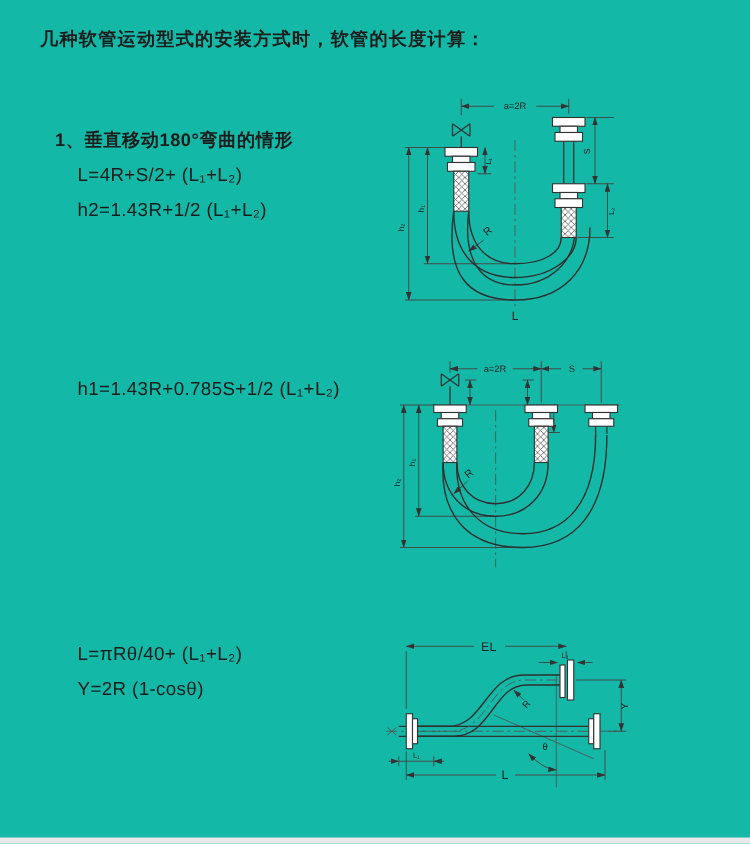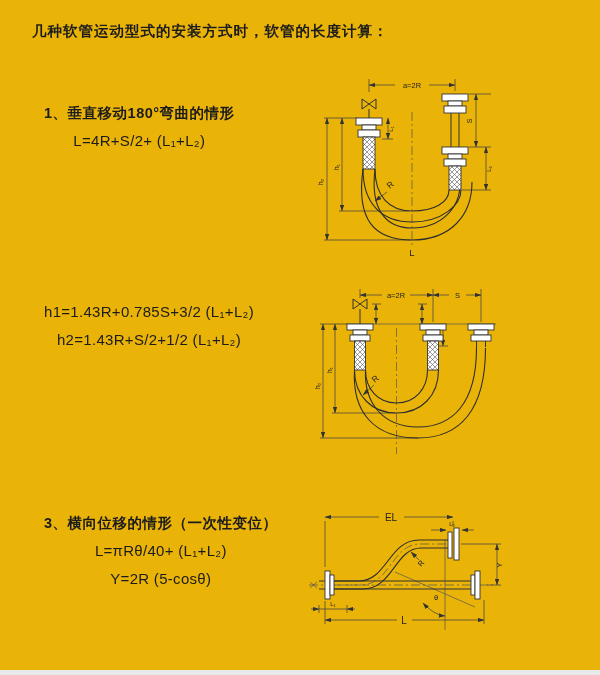--- a/index.html
+++ b/index.html
@@ -1,26 +1,26 @@
 <!DOCTYPE html>
 <html><head>
 <meta charset="utf-8">
 <style>
   html,body{margin:0;padding:0;background:#fff;}
   .page{
-    position:relative;width:600px;height:675px;background:#eab308;
+    position:relative;width:600px;height:675px;background:#14b8a6;
     font-family:"Liberation Sans",sans-serif;color:#1c1c1c;overflow:hidden;
   }
   .doc-title{
     position:absolute;left:32px;top:22px;font-size:14.5px;font-weight:bold;
     letter-spacing:1px;white-space:nowrap;
   }
-  .sec{position:absolute;left:44px;text-align:center;}
+  .sec{position:absolute;left:44px;}
   .sec-head{font-size:14.5px;font-weight:bold;letter-spacing:0.5px;line-height:27px;white-space:nowrap;}
-  .formula{font-size:15px;line-height:27.5px;letter-spacing:0.3px;white-space:nowrap;}
+  .formula{font-size:15px;line-height:27.5px;margin-left:18px;letter-spacing:0.3px;white-space:nowrap;}
   .sec1{top:100px;} .sec2{top:298px;} .sec3{top:510px;}
   .diag{position:absolute;}
   .d1{left:312px;top:72px;width:268px;height:188px;}
   .d2{left:310px;top:282px;width:268px;height:182px;}
   .d3{left:303px;top:503px;width:300px;height:162px;}
   svg{display:block;}
   svg text{fill:#222;font-family:"Liberation Sans",sans-serif;}
   .dim{stroke:#444;stroke-width:0.75;fill:none;}
   .thin{stroke:#555;stroke-width:0.7;fill:none;}
   .cl{stroke:#555;stroke-width:0.7;fill:none;stroke-dasharray:9 3 2 3;}
@@ -32,31 +32,30 @@
 </head>
 <body>
 
 <div class="page">
 
   <div class="doc-title">几种软管运动型式的安装方式时，软管的长度计算：</div>
 
   <div class="sec sec1">
     <div class="sec-head">1、垂直移动180°弯曲的情形</div>
     <div class="formula">L=4R+S/2+ (L₁+L₂)</div>
+    <div class="formula">h2=1.43R+1/2 (L₁+L₂)</div>
   </div>
 
   <div class="sec sec2">
-    <div class="formula">h1=1.43R+0.785S+3/2 (L₁+L₂)</div>
-    <div class="formula">h2=1.43R+S/2+1/2 (L₁+L₂)</div>
+    <div class="formula">h1=1.43R+0.785S+1/2 (L₁+L₂)</div>
   </div>
 
   <div class="sec sec3">
-    <div class="sec-head">3、横向位移的情形（一次性变位）</div>
     <div class="formula">L=πRθ/40+ (L₁+L₂)</div>
-    <div class="formula">Y=2R (5-cosθ)</div>
+    <div class="formula">Y=2R (1-cosθ)</div>
   </div>
 
   <svg class="diag d1" viewBox="0 0 268 188">
     <defs>
       <marker id="a1" markerWidth="9" markerHeight="6" refX="8.5" refY="3" orient="auto-start-reverse" viewBox="0 0 9 6">
         <path d="M0,0 L9,3 L0,6 Z" fill="#333"></path>
       </marker>
       <pattern id="h1" width="5" height="5" patternUnits="userSpaceOnUse">
         <rect width="5" height="5" fill="#fff"></rect>
         <path d="M0,0 L5,5 M5,0 L0,5" stroke="#555" stroke-width="0.6"></path>

